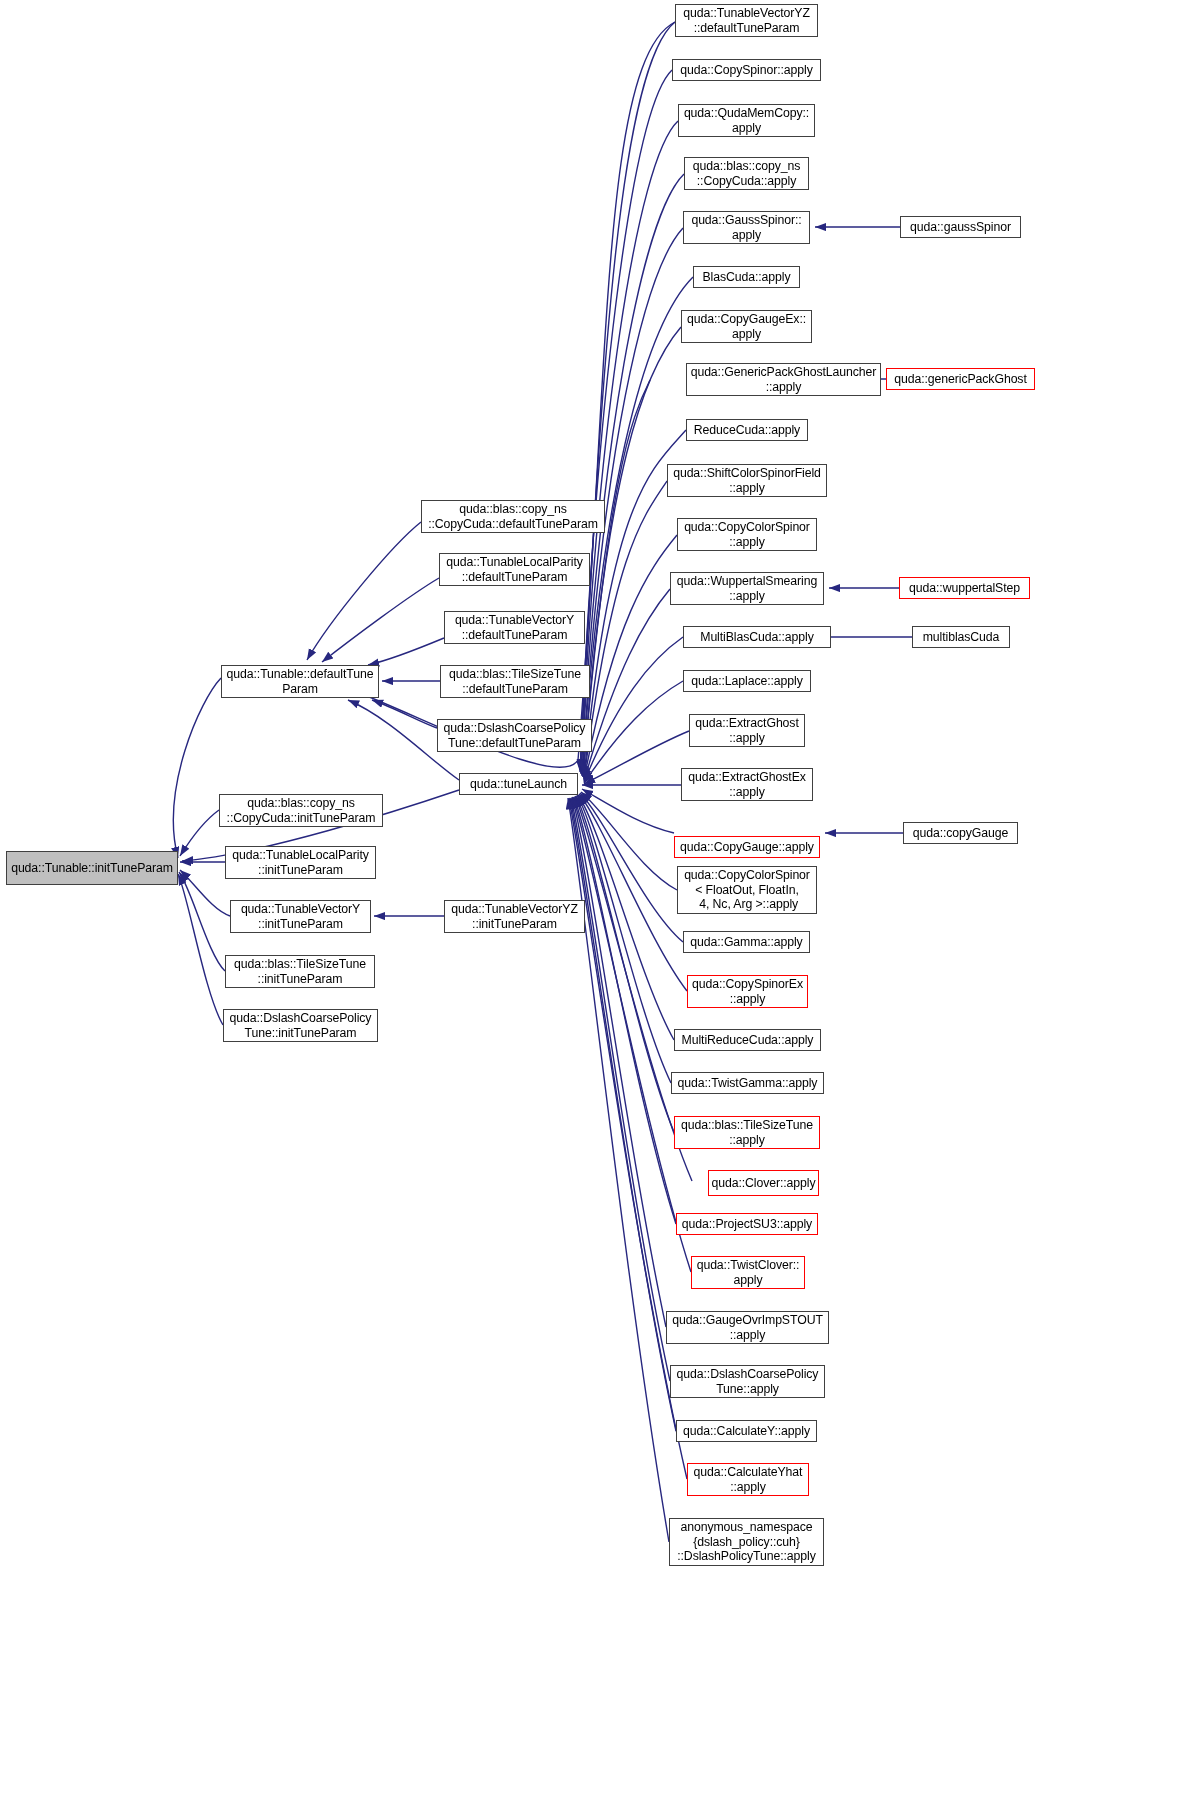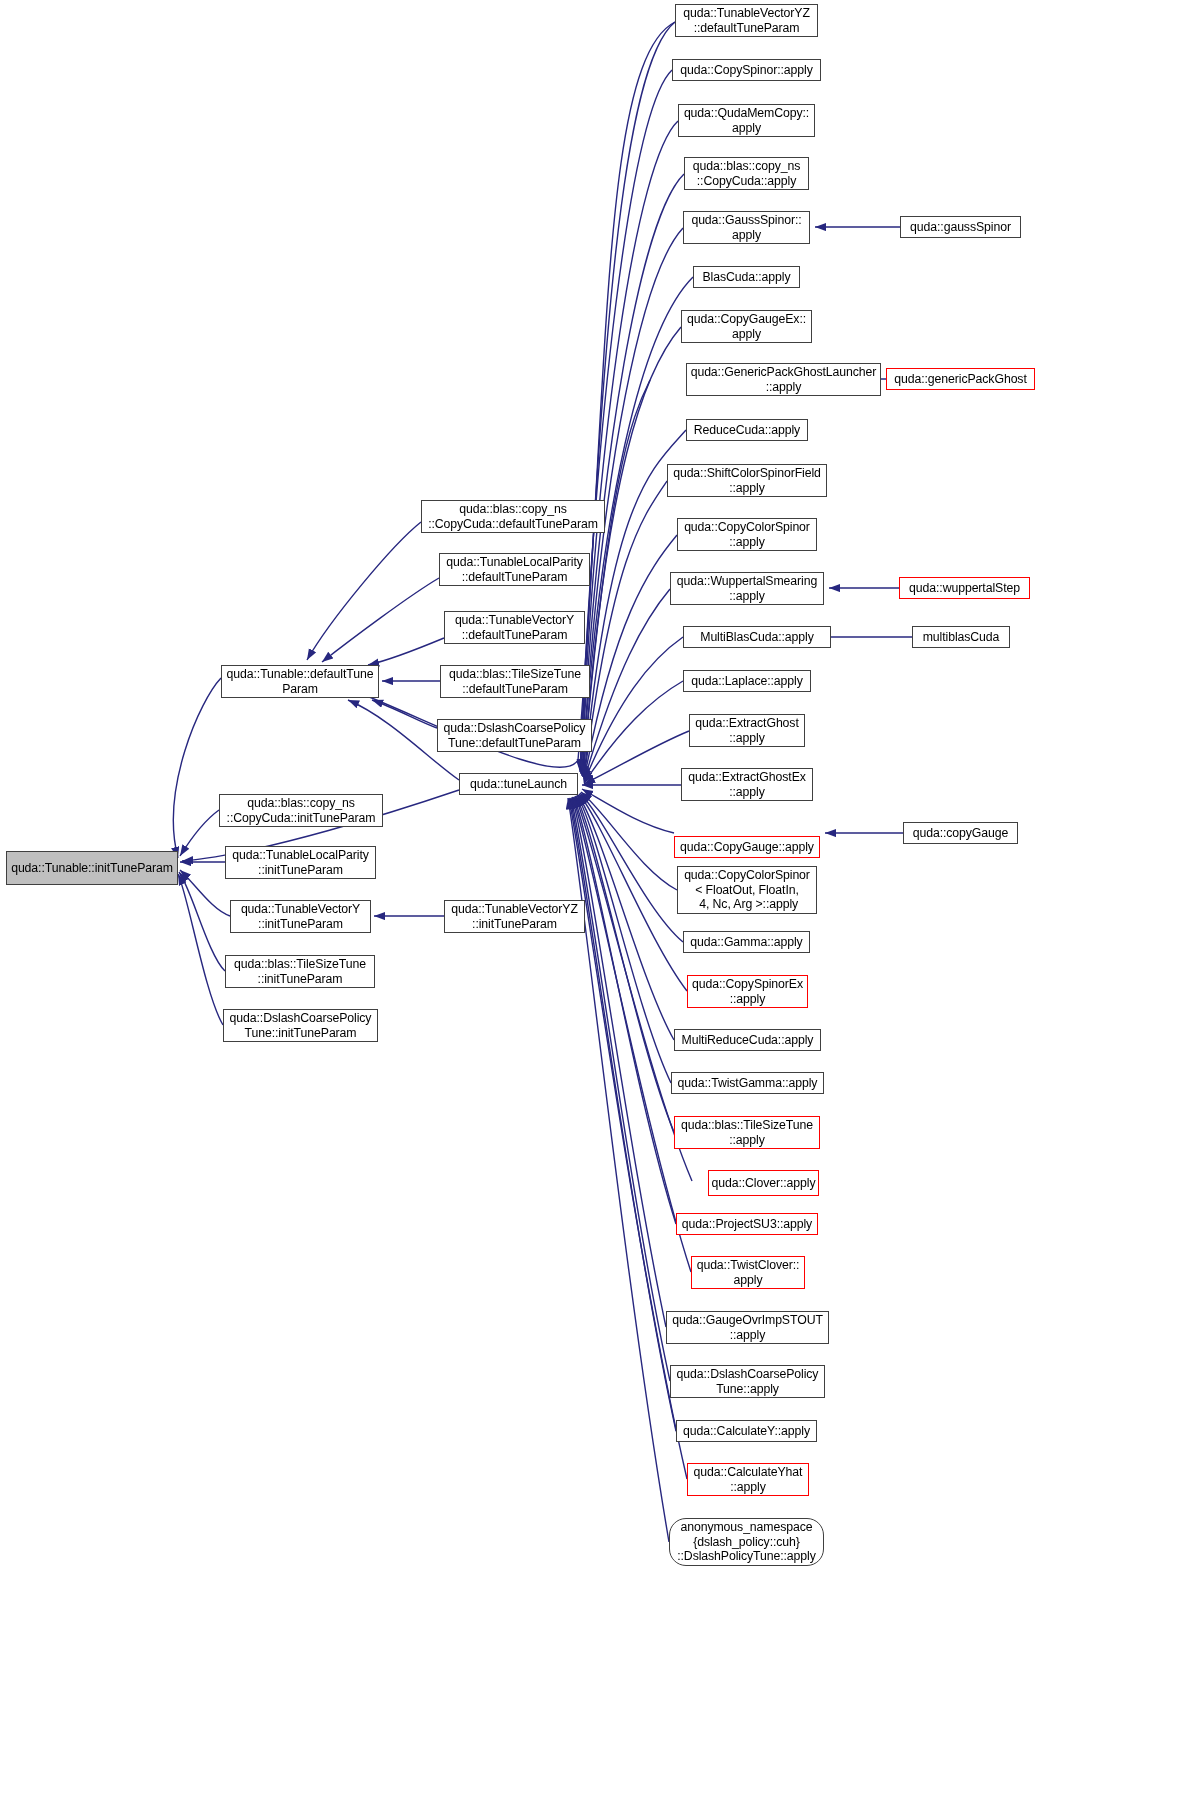--- a/index.html
+++ b/index.html
@@ -187,21 +187,21 @@
       <div class="node red" style="left: 676px; top: 1213px; width: 142px; height: 22px; justify-content: flex-end;"><span>quda::ProjectSU3::apply</span></div>
       <div class="node red" style="left: 691px; top: 1256px; width: 114px; height: 33px;"><span>quda::TwistClover::
 apply</span></div>
       <div class="node" style="left: 666px; top: 1311px; width: 163px; height: 33px;"><span>quda::GaugeOvrImpSTOUT
 ::apply</span></div>
       <div class="node" style="left: 670px; top: 1365px; width: 155px; height: 33px;"><span>quda::DslashCoarsePolicy
 Tune::apply</span></div>
       <div class="node" style="left: 676px; top: 1420px; width: 141px; height: 22px;"><span>quda::CalculateY::apply</span></div>
       <div class="node red" style="left: 687px; top: 1463px; width: 122px; height: 33px;"><span>quda::CalculateYhat
 ::apply</span></div>
-      <div class="node" style="left: 669px; top: 1518px; width: 155px; height: 48px; border-radius: 17px;"><span>anonymous_namespace
+      <div class="node" style="left: 669px; top: 1518px; width: 155px; height: 48px;"><span>anonymous_namespace
 {dslash_policy::cuh}
 ::DslashPolicyTune::apply</span></div>
       <div class="node" style="left: 900px; top: 216px; width: 121px; height: 22px;"><span>quda::gaussSpinor</span></div>
       <div class="node red" style="left: 886px; top: 368px; width: 149px; height: 22px;"><span>quda::genericPackGhost</span></div>
       <div class="node red" style="left: 899px; top: 577px; width: 131px; height: 22px;"><span>quda::wuppertalStep</span></div>
       <div class="node" style="left: 912px; top: 626px; width: 98px; height: 22px;"><span>multiblasCuda</span></div>
       <div class="node" style="left: 903px; top: 822px; width: 115px; height: 22px;"><span>quda::copyGauge</span></div>
     </div>
 </div>
 

